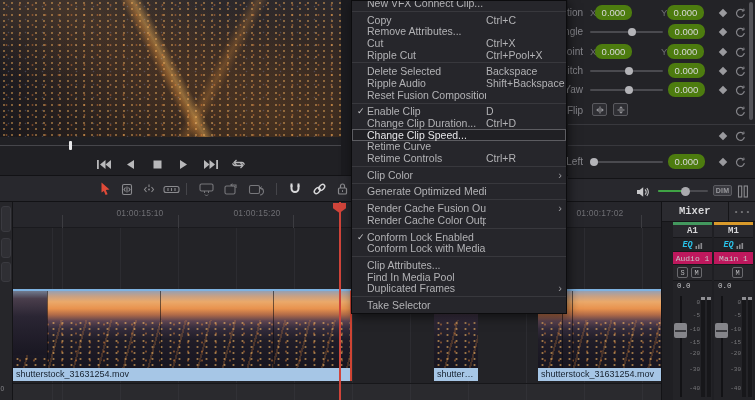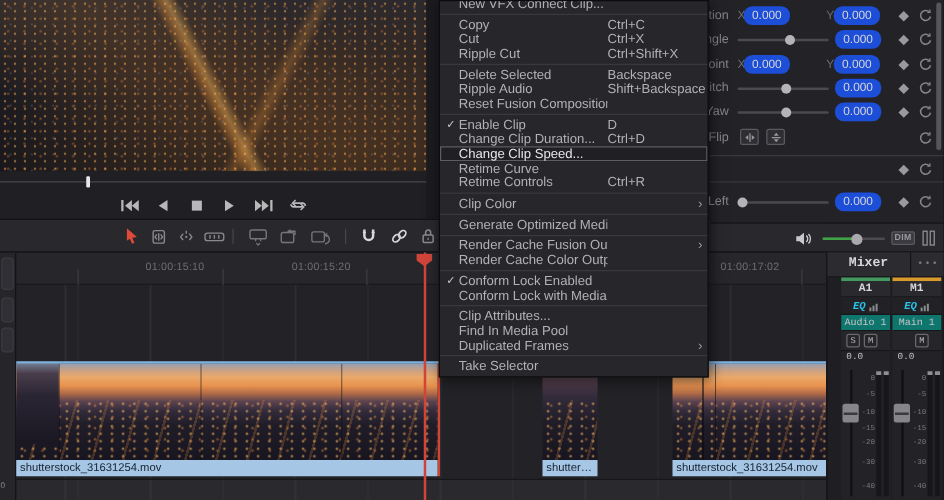--- a/index.html
+++ b/index.html
@@ -75,21 +75,21 @@
   
   #playhead-line{left:339px;top:202px;width:1.5px;height:198px;background:#d0443a;z-index:12;}
   #playhead-marker{left:333px;top:203px;width:13px;height:10px;background:#d0443a;z-index:12;
     clip-path:polygon(0 0,100% 0,100% 52%,50% 100%,0 52%);}
 
   
   #inspector{left:568px;top:0;width:187px;height:179px;background:#232327;border-bottom:1px solid #131316;z-index:5;}
   .irow{position:absolute;left:0;width:187px;height:18px;}
   .ilabel{position:absolute;right:172px;top:3px;white-space:nowrap;color:#85858a;font-size:10px;}
   .axis{position:absolute;top:3px;color:#6e6e73;font-size:9.5px;}
-  .vbox{position:absolute;top:1px;width:37px;height:15px;background:#1d4ed8;border-radius:7px;
+  .vbox{position:absolute;top:1px;width:37px;height:15px;background:#4d7c0f;border-radius:7px;
     color:#d8d8da;font-size:9.5px;text-align:center;line-height:15px;}
   .sl-track{position:absolute;top:8px;height:2px;background:#4a4a4f;border-radius:1px;}
   .sl-handle{position:absolute;top:4.5px;width:8px;height:8px;border-radius:50%;background:#b4b4b8;}
   .kf{position:absolute;left:152px;top:6px;width:6px;height:6px;background:#9a9a9e;transform:rotate(45deg);}
   .reset{position:absolute;left:166px;top:2px;width:13px;height:13px;}
   .isep{position:absolute;left:0;width:187px;height:1px;background:#38383d;}
   .flipbtn{position:absolute;top:1px;width:15px;height:13px;background:#2e2e33;border:1px solid #5a5a5f;border-radius:2px;
     display:flex;align-items:center;justify-content:center;}
   #insp-scrollbar{position:absolute;left:181px;top:2px;width:4px;height:118px;background:#55555a;border-radius:2px;}
 
@@ -106,21 +106,21 @@
   #mixer-header{position:absolute;left:0;top:0;width:94px;height:20px;background:#2b2b30;border-bottom:1px solid #151518;}
   #mixer-title{position:absolute;left:17px;top:3px;font-size:10.5px;font-weight:bold;color:#d8d8da;}
   #mixer-menu{position:absolute;left:66px;top:0;width:28px;height:20px;border-left:1px solid #151518;
     color:#77777a;font-size:8px;text-align:center;line-height:19px;letter-spacing:1px;}
   #strips{position:absolute;left:11px;top:20px;display:flex;gap:2px;}
   .strip{width:39px;height:218px;position:relative;background:#232327;}
   .sbar{height:3px;}
   .sid{height:13px;background:#29292e;border-bottom:1px solid #17171a;text-align:center;font-size:9px;font-weight:bold;color:#d8d8da;line-height:13px;}
   .seq{height:14px;background:#222226;border-bottom:1px solid #17171a;display:flex;align-items:center;justify-content:center;gap:2px;}
   .seq i{font-size:8.5px;font-weight:bold;font-style:italic;color:#29c2e8;}
-  .sname{height:13px;background:#0f766e;border-bottom:1px solid #17171a;text-align:center;font-size:8px;color:#c4c4c7;line-height:13px;}
+  .sname{height:13px;background:#be185d;border-bottom:1px solid #17171a;text-align:center;font-size:8px;color:#c4c4c7;line-height:13px;}
   .sbtns{height:16px;background:#26262a;border-bottom:1px solid #17171a;display:flex;align-items:center;gap:3px;padding-left:4px;}
   .sbtn{width:11px;height:11px;border:1px solid #6a6a6e;border-radius:2px;color:#b8b8ba;font-size:7px;text-align:center;line-height:10px;}
   .sval{height:11px;font-size:7.5px;color:#c4c4c7;padding-left:4px;line-height:11px;background:#232327;}
   .sfader{position:relative;height:107px;background:#232327;}
   .ftrack{position:absolute;left:7px;top:4px;width:2px;bottom:2px;background:#121215;}
   .fhandle{position:absolute;left:1px;top:31px;width:13px;height:15px;background:#85858a;border-radius:2px;}
   .fhandle:after{content:"";position:absolute;left:1px;right:1px;top:7px;height:1.5px;background:#3a3a3e;}
   .fscale{position:absolute;left:15px;top:0;width:12px;height:100%;}
   .fnum{position:absolute;right:0;font-size:6px;color:#77777a;line-height:6px;}
   .fmeter{position:absolute;top:5px;bottom:2px;width:4px;background:#17171a;}
@@ -532,32 +532,38 @@
         
       </div>
 
       <div class="mrow">
         <span class="mcheck"></span>
         <span class="mlabel">Copy</span>
         <span class="mkey">Ctrl+C</span>
         <span class="marr"></span>
       </div>
 
+      <div class="mrow">
+        <span class="mcheck"></span>
+        <span class="mlabel">Remove Attributes...</span>
+        <span class="mkey"></span>
+        <span class="marr"></span>
+      </div>
 
       <div class="mrow">
         <span class="mcheck"></span>
         <span class="mlabel">Cut</span>
         <span class="mkey">Ctrl+X</span>
         <span class="marr"></span>
       </div>
 
       <div class="mrow">
         <span class="mcheck"></span>
         <span class="mlabel">Ripple Cut</span>
-        <span class="mkey">Ctrl+Shift+X</span>
+        <span class="mkey">Ctrl+Pool+X</span>
         <span class="marr"></span>
       </div>
 
       <div class="mrow sep">
         
         
         
         
       </div>
 

